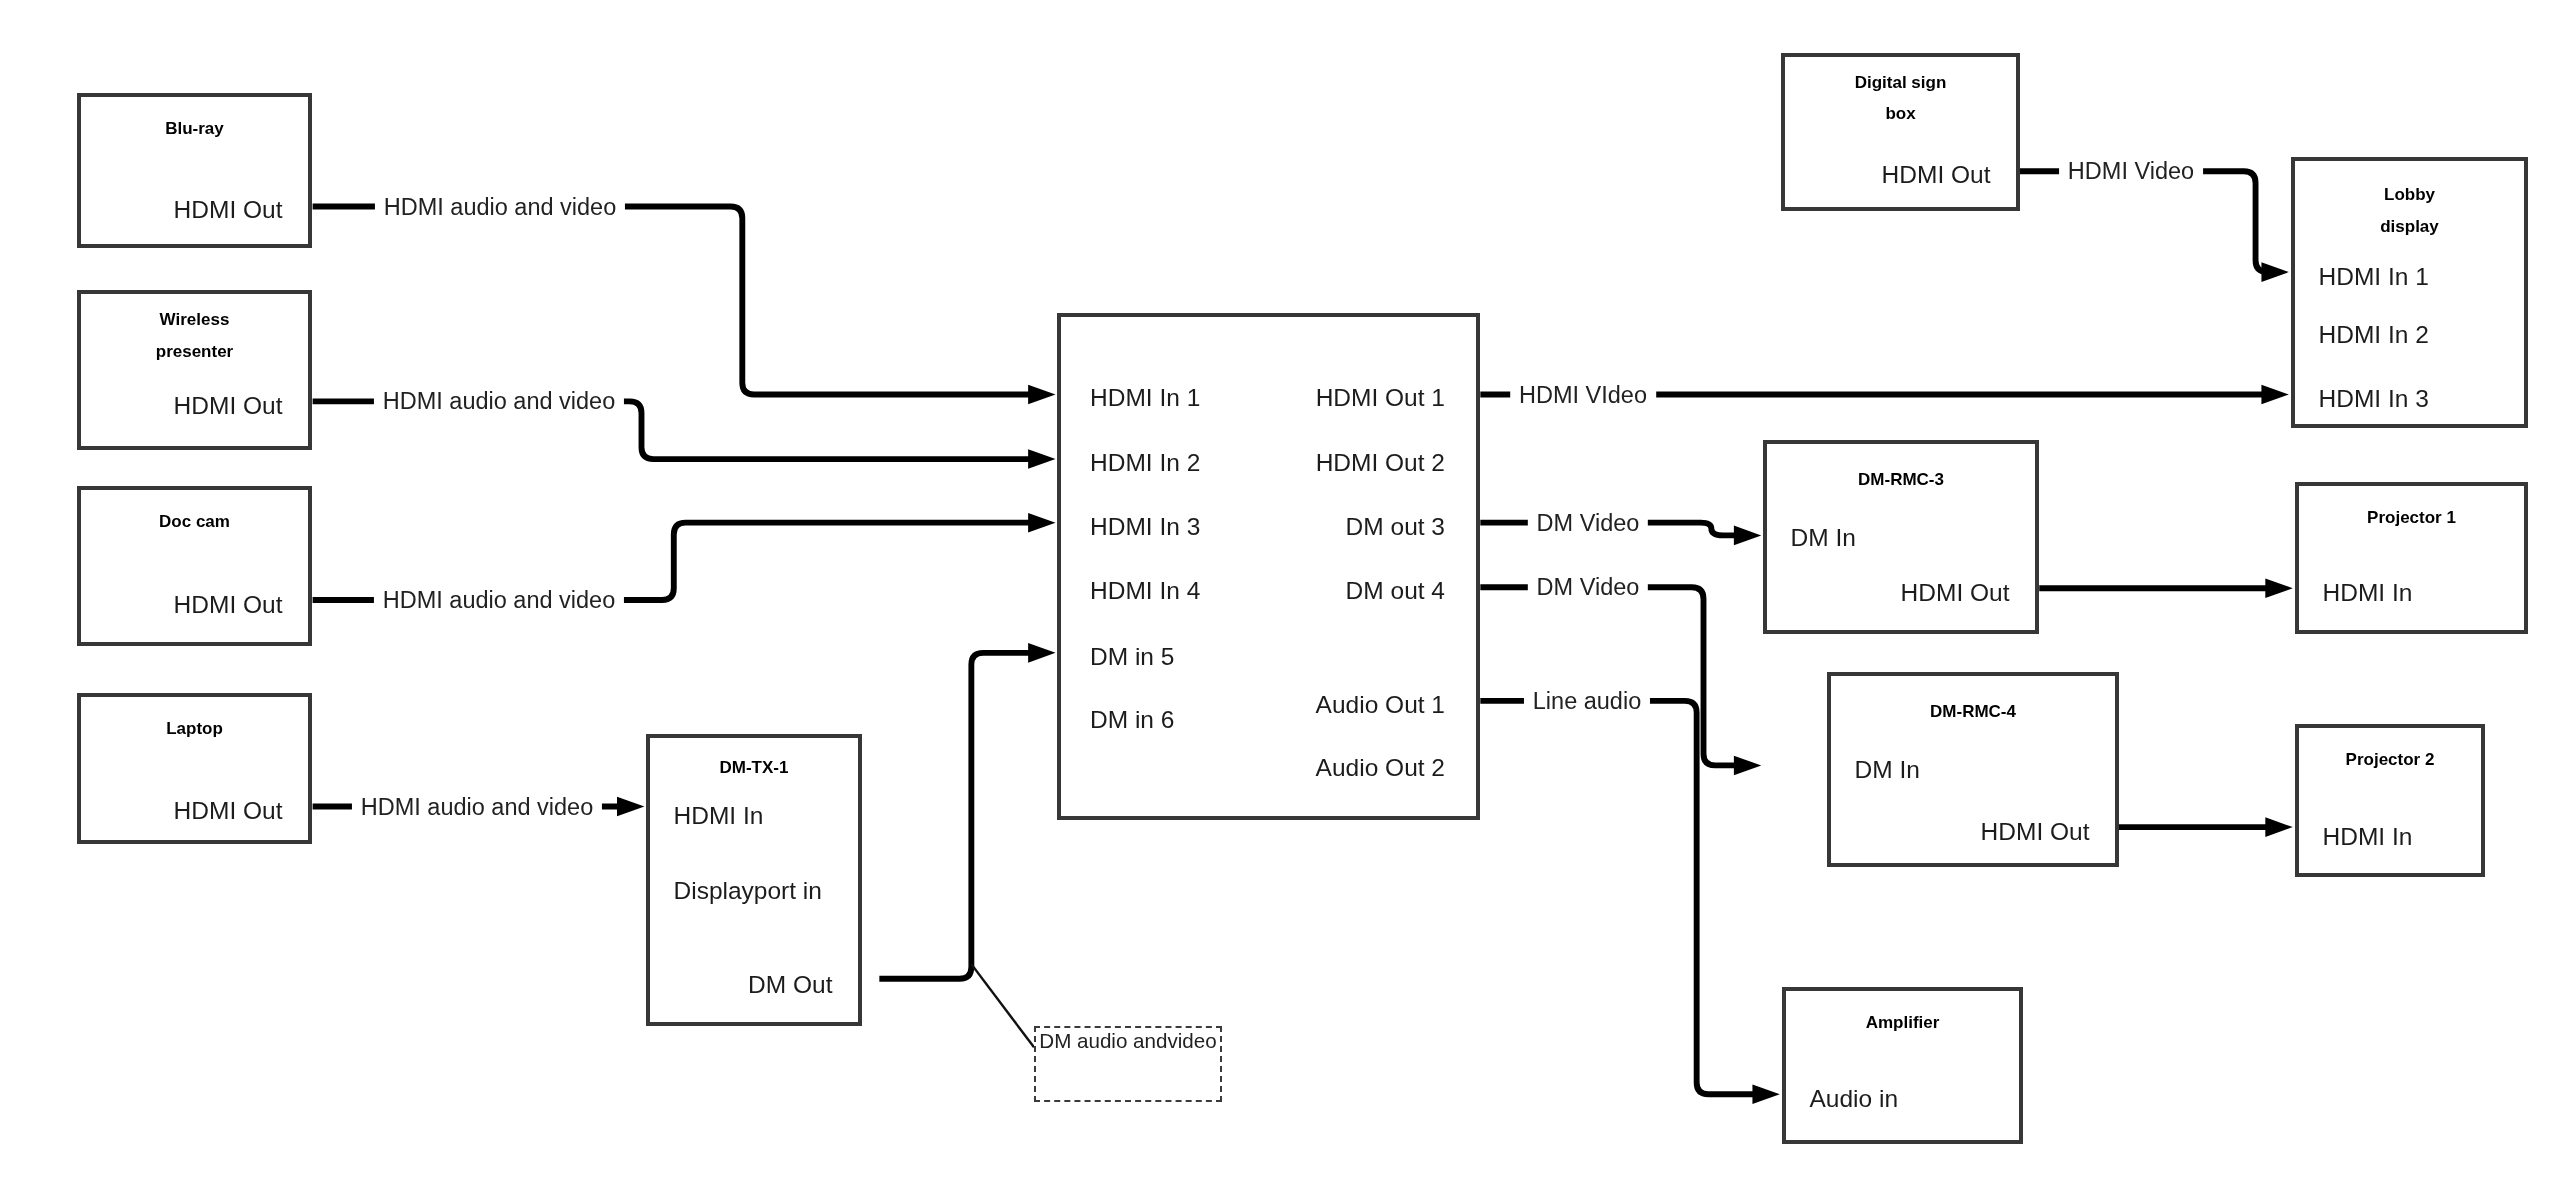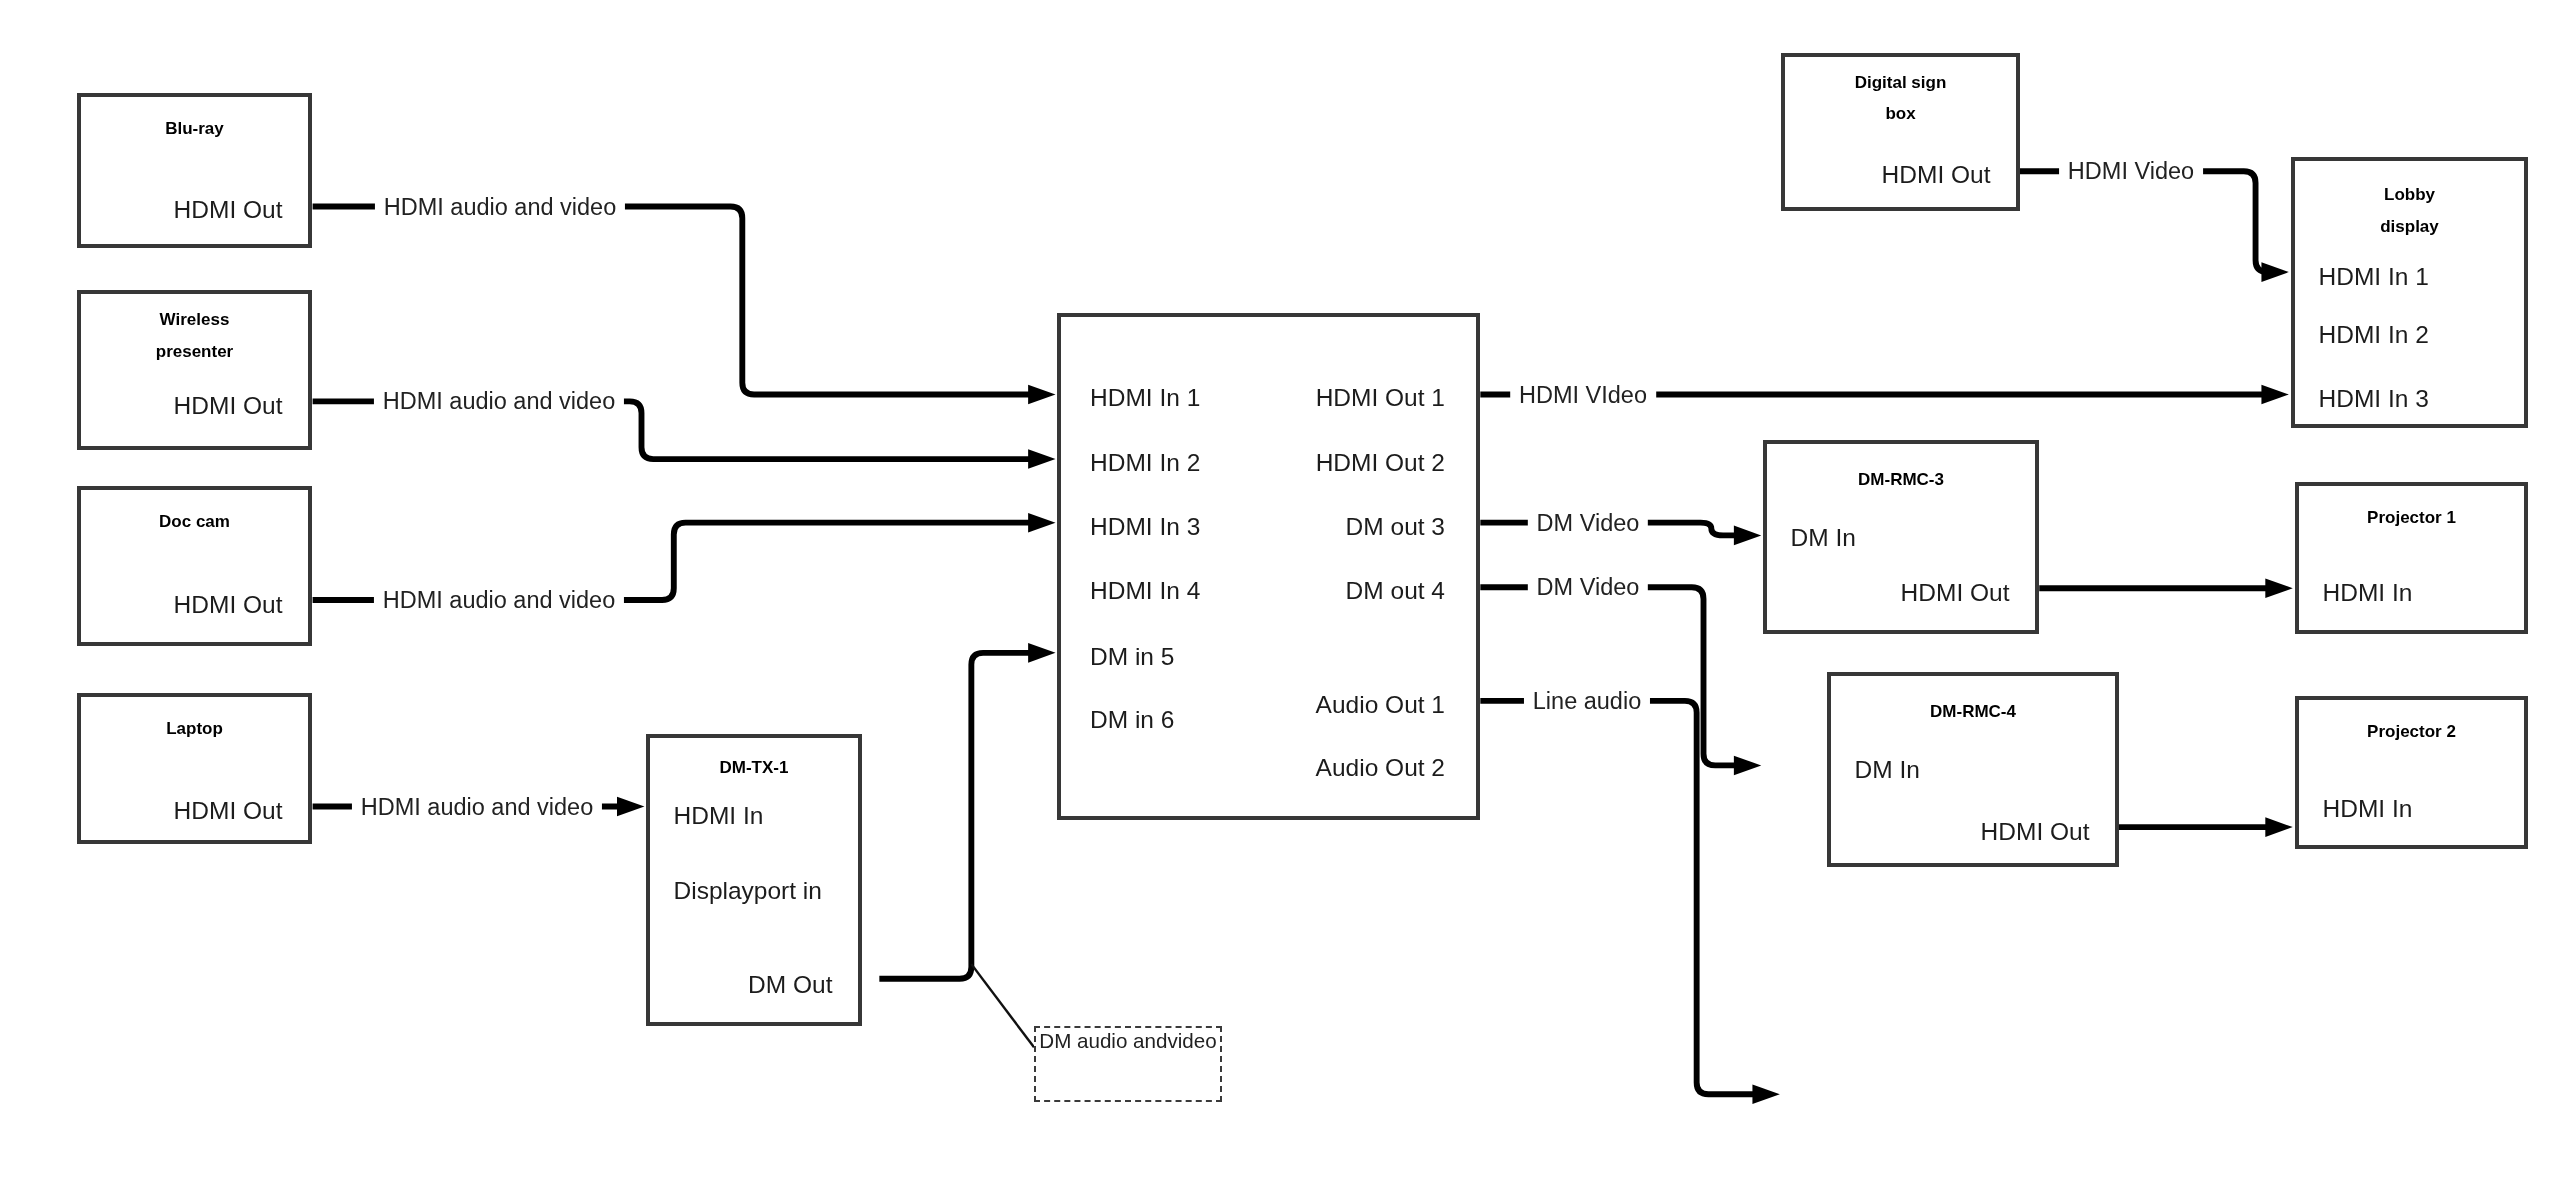--- a/index.html
+++ b/index.html
@@ -165,25 +165,29 @@
     <div class="title">Projector 1</div>
     <div class="port pl" style="top:107px">HDMI In</div>
   </div>
 
   <div class="box" style="left:1827px;top:672px;width:292px;height:195px">
     <div class="title" style="margin-top:19.6px">DM-RMC-4</div>
     <div class="port pl" style="top:94px">DM In</div>
     <div class="port pr" style="top:156px">HDMI Out</div>
   </div>
 
-  <div class="box" style="left:2295px;top:696px;width:233px;height:153px">
+  <div class="box" style="left:2295px;top:724px;width:190px;height:153px">
     <div class="title">Projector 2</div>
     <div class="port pl" style="top:109px">HDMI In</div>
   </div>
 
+  <div class="box" style="left:1782px;top:987px;width:241px;height:157px">
+    <div class="title">Amplifier</div>
+    <div class="port pl" style="top:108px">Audio in</div>
+  </div>
 
   <div class="wlabel" style="left:500px;top:207px">HDMI audio and video</div>
   <div class="wlabel" style="left:499px;top:401px">HDMI audio and video</div>
   <div class="wlabel" style="left:499px;top:600px">HDMI audio and video</div>
   <div class="wlabel" style="left:477px;top:807px">HDMI audio and video</div>
   <div class="wlabel" style="left:1583px;top:395px">HDMI VIdeo</div>
   <div class="wlabel" style="left:1588px;top:523px">DM Video</div>
   <div class="wlabel" style="left:1588px;top:587px">DM Video</div>
   <div class="wlabel" style="left:1587px;top:701px">Line audio</div>
   <div class="wlabel" style="left:2131px;top:171px">HDMI Video</div>

